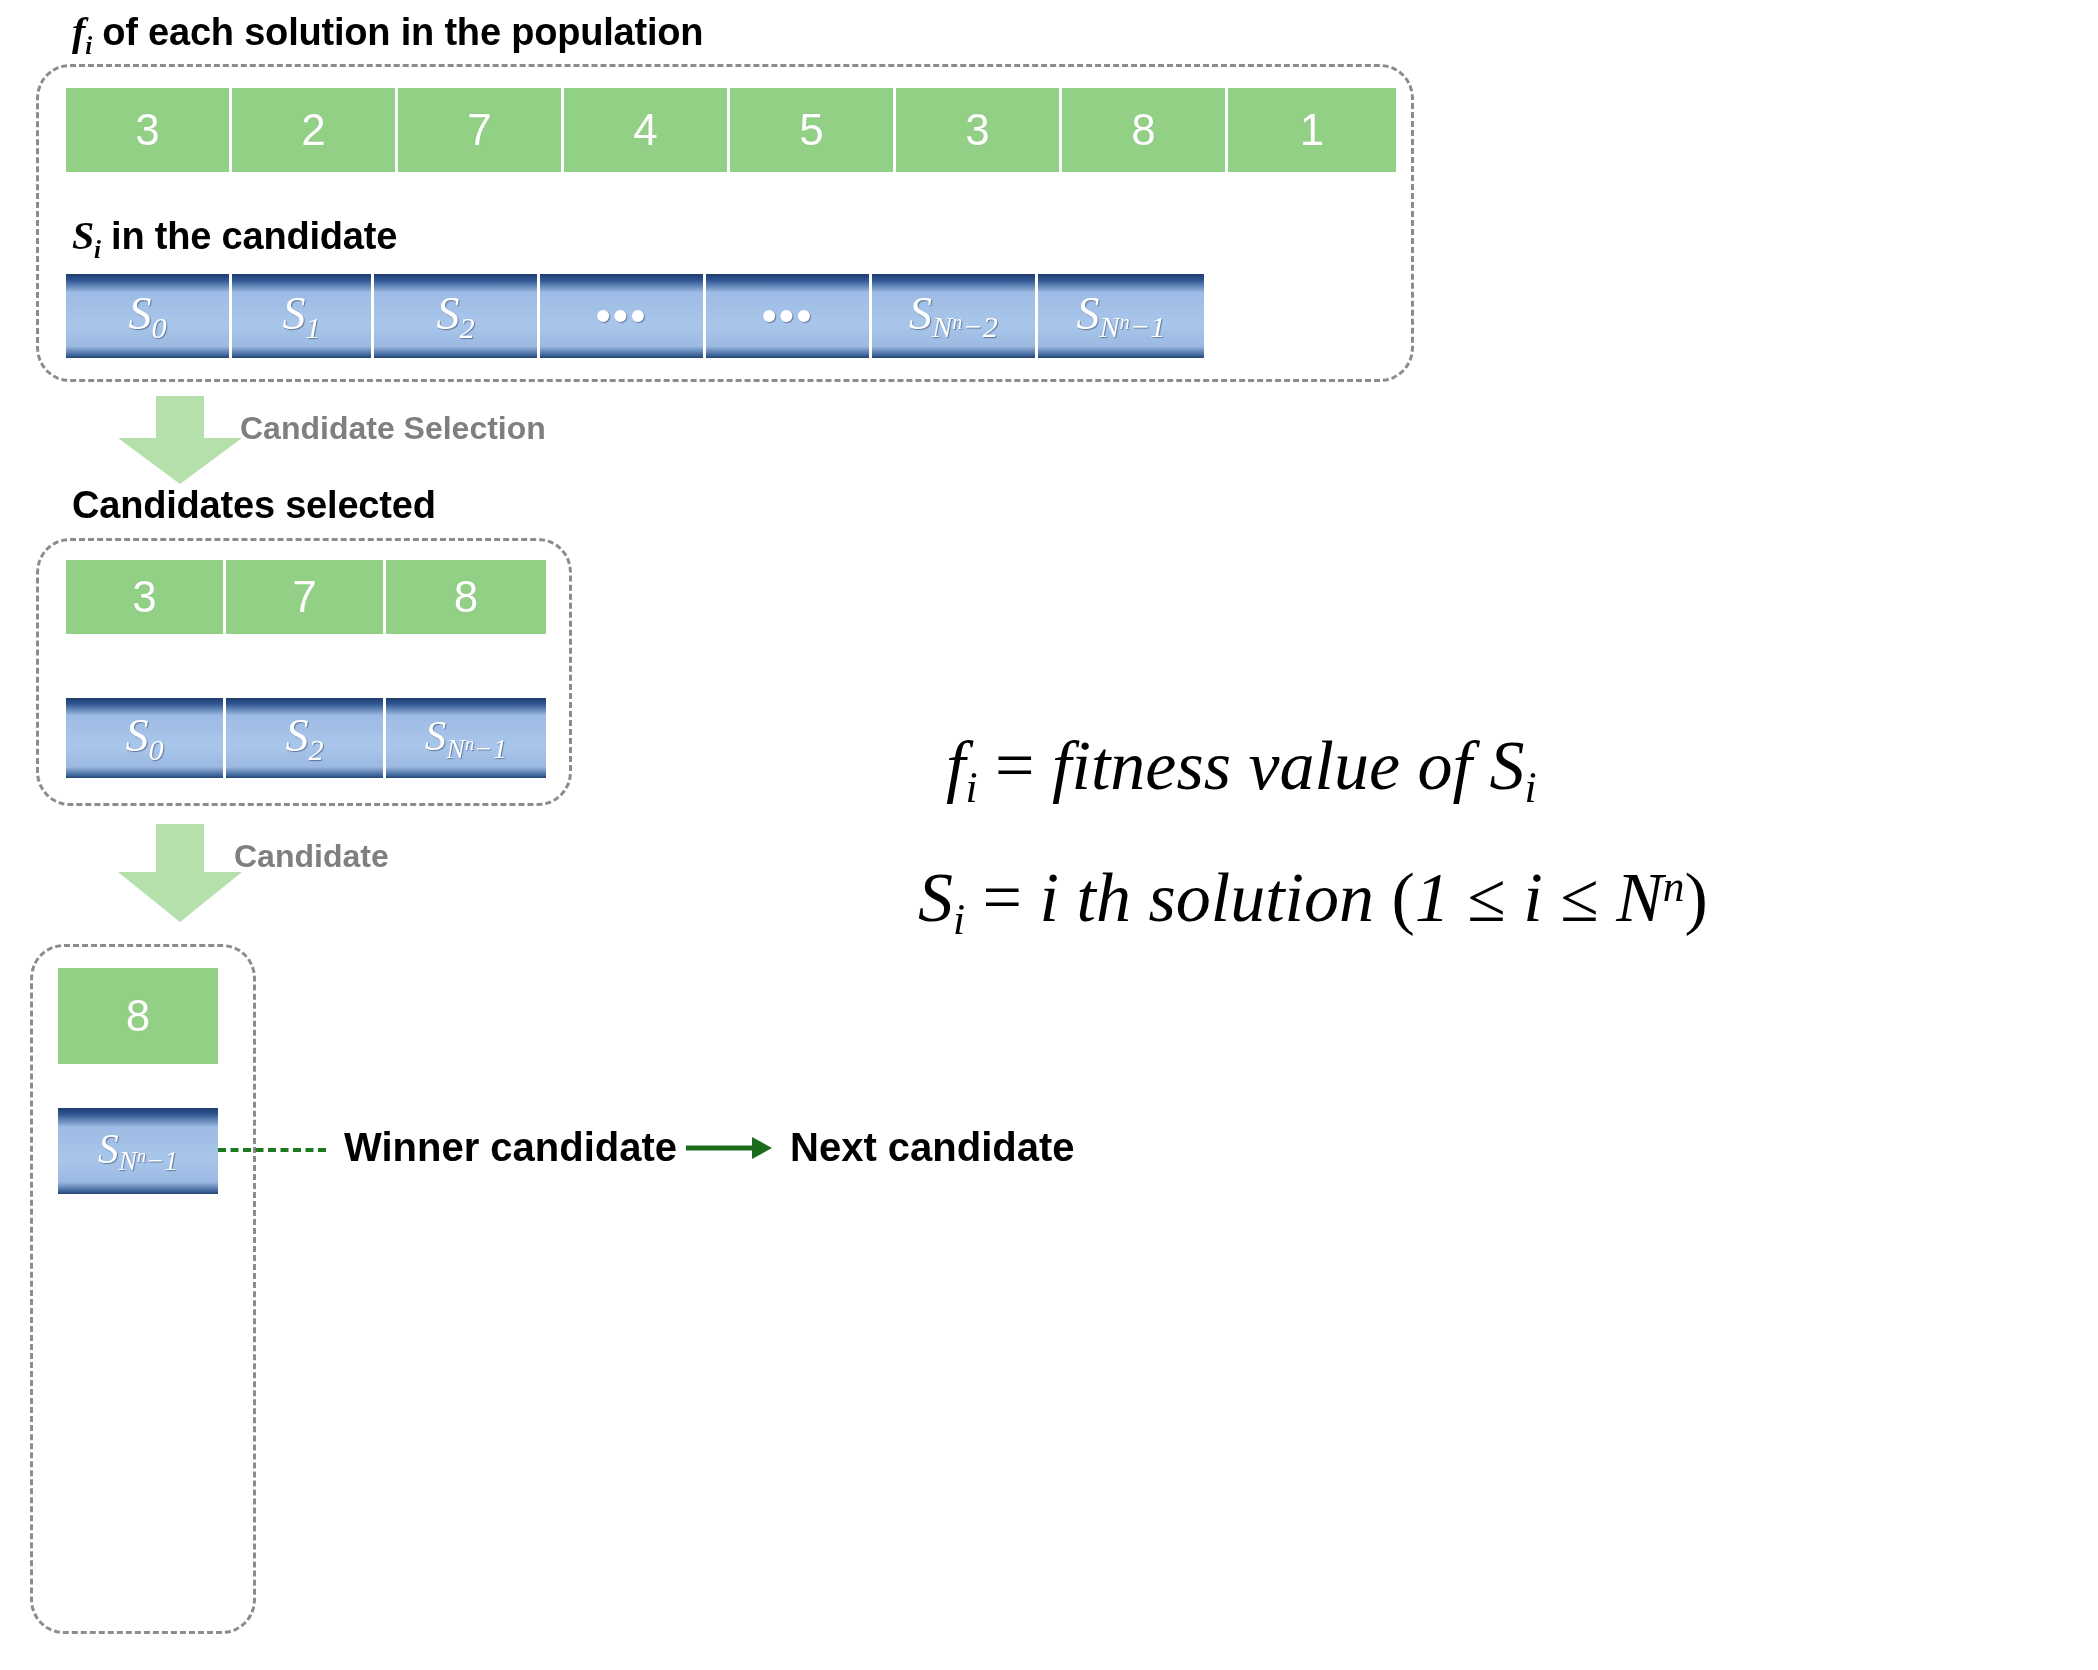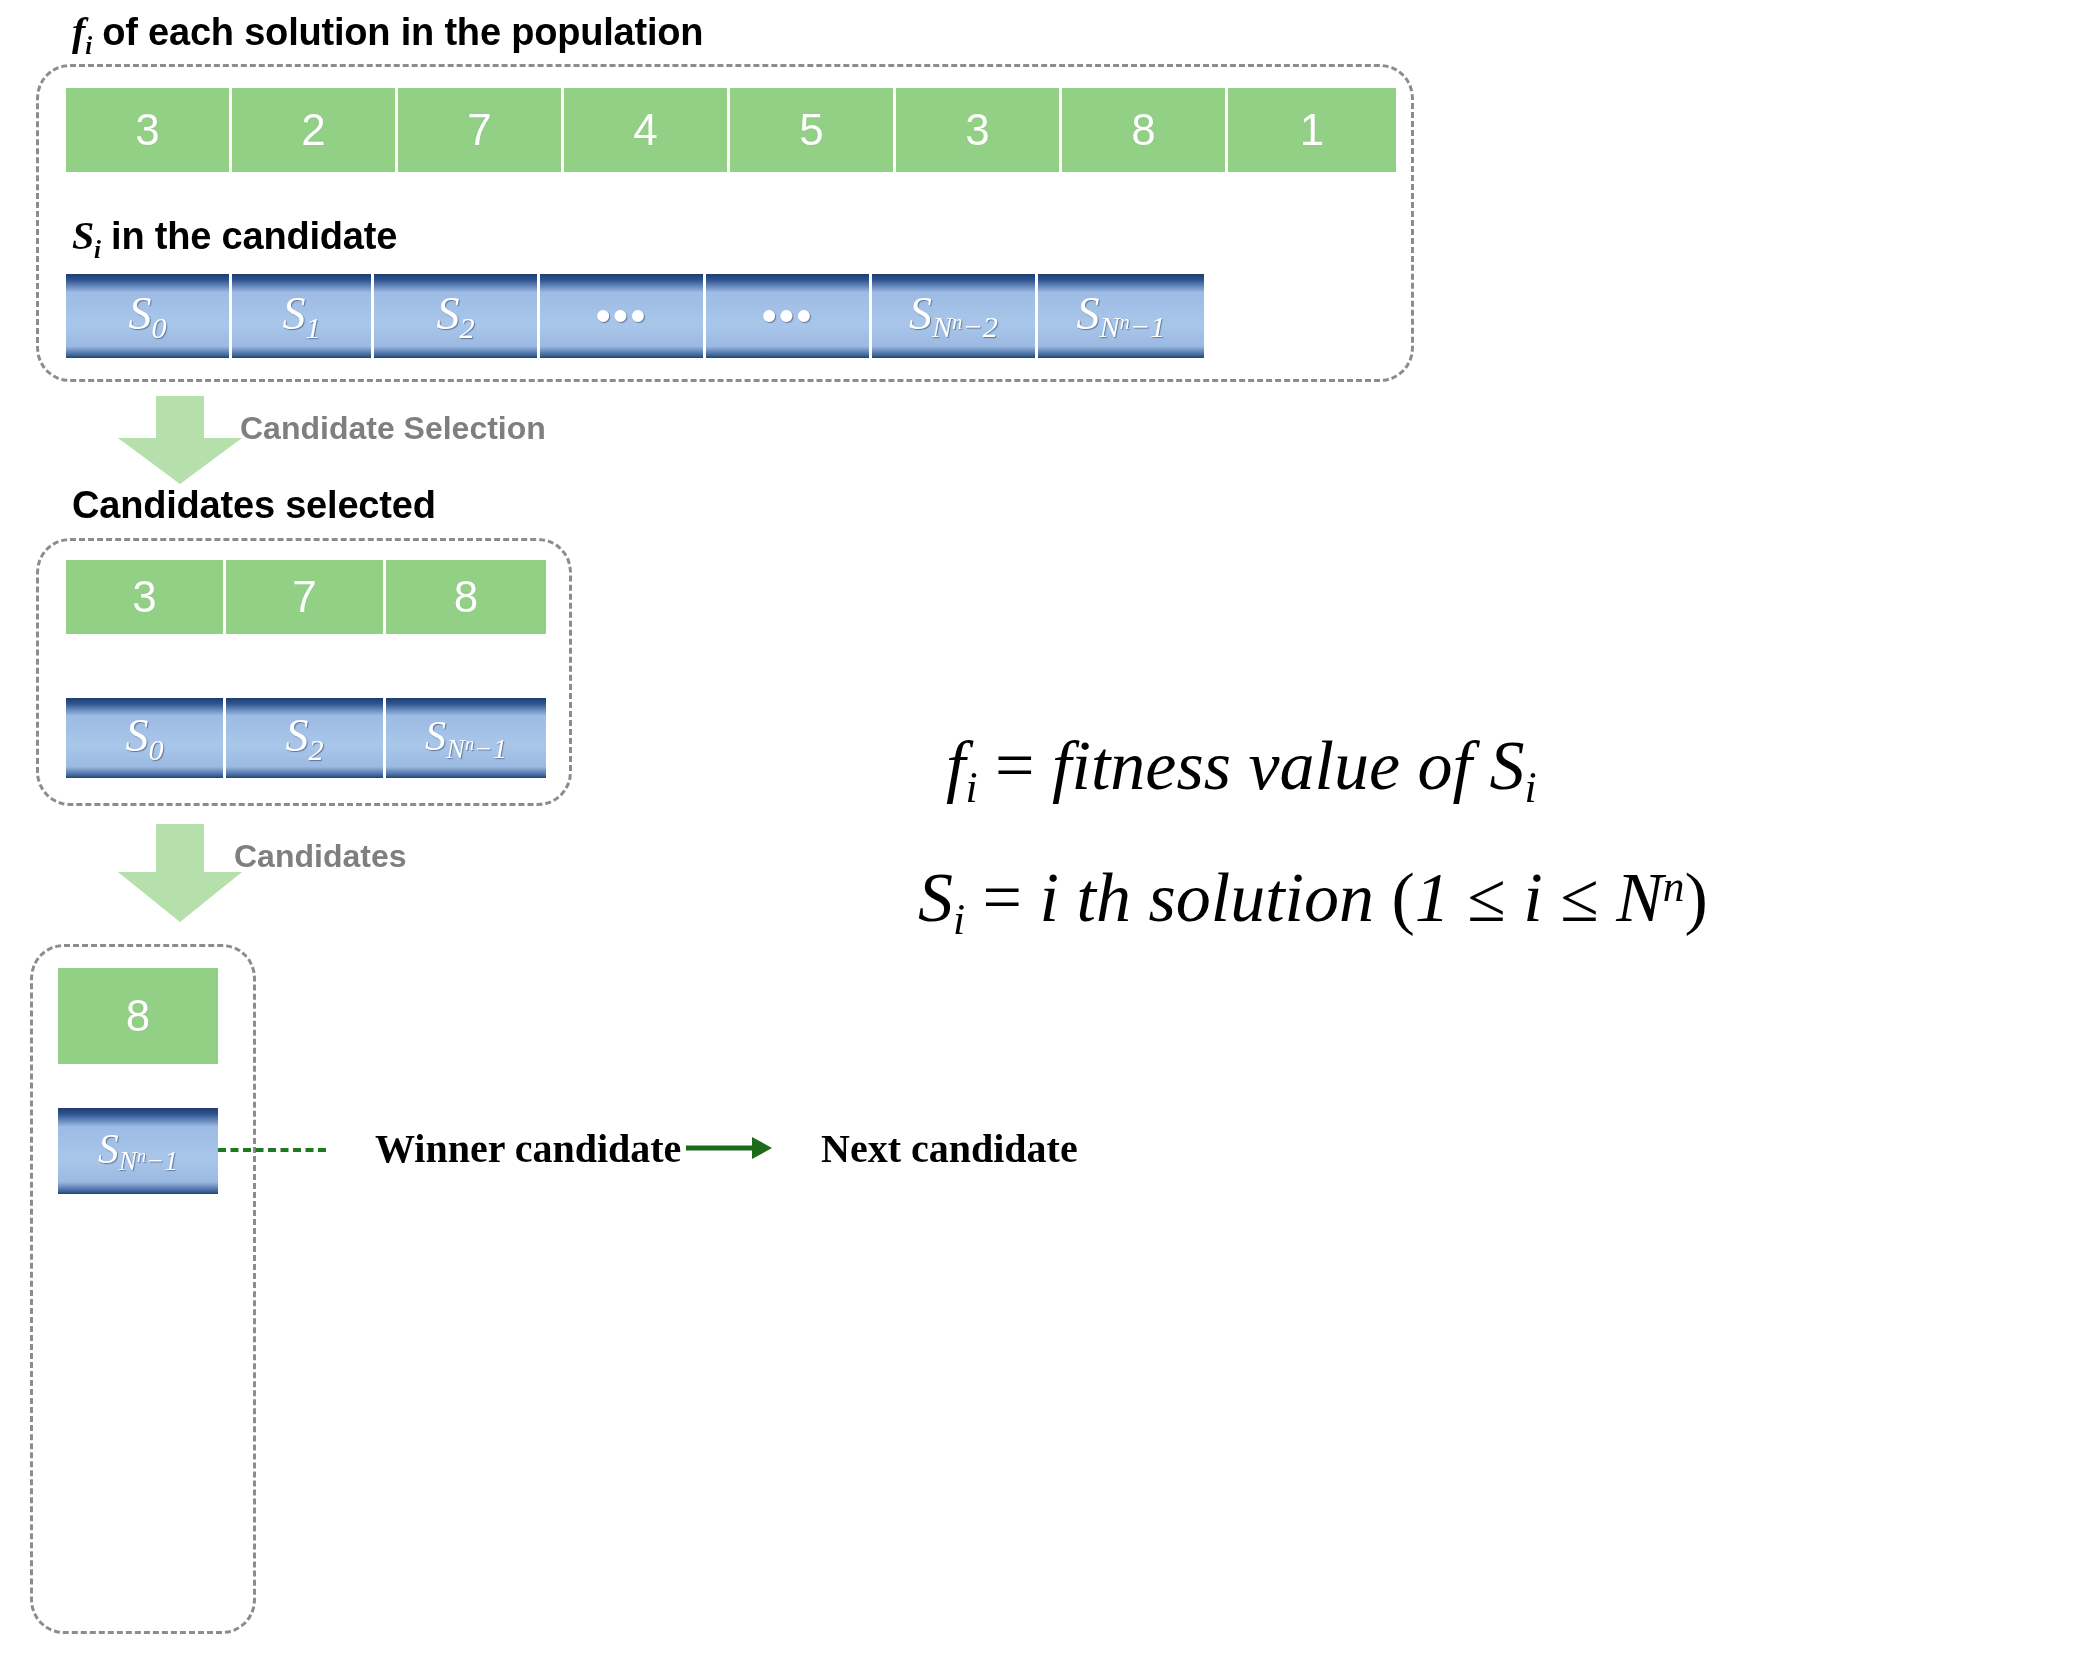--- a/index.html
+++ b/index.html
@@ -124,26 +124,25 @@
     color: #000000;
     white-space: nowrap;
   }
   .formula .sub  { font-size: 0.62em; vertical-align: -0.30em; }
   .formula .sup  { font-size: 0.62em; vertical-align: 0.45em; }
   .formula .op   { font-style: normal; }
 
   
   .legend-text {
     position: absolute;
-    font-family: Liberation Serif, serif;
+    font-family: Liberation Sans, sans-serif;
     font-weight: bold;
     font-size: 40px;
     color: #000000;
     white-space: nowrap;
-    margin-left: 31px;
   }
   .green-dashed-line {
     position: absolute;
     border-top: 4px dashed #1f7a1f;
   }
 </style>
 </head>
 <body>
 
 <div class="heading" style="left:72px; top:8px;">
@@ -238,21 +237,21 @@
   </div>
   <div class="cell cell-blue" style="width:160px;">
     <span style="font-size:0.92em;">S<span class="sub">N<span class="sup">n</span>−1</span></span>
   </div>
 </div>
 
 <svg class="big-arrow" style="left:118px; top:824px;" width="124" height="98" viewBox="0 0 124 98">
   <polygon points="38,0 86,0 86,48 124,48 62,98 0,48 38,48" fill="#b5dfab"></polygon>
 </svg>
 
-<div class="arrow-label" style="left:234px; top:838px;">Candidates</div>
+<div class="arrow-label" style="left:234px; top:838px;">Candidate</div>
 
 <div class="dashed-box" style="left:30px; top:944px; width:226px; height:690px;"></div>
 
 <div class="row" style="left:58px; top:968px; width:160px; height:96px;">
   <div class="cell cell-green" style="width:160px;">
       <span>8</span>
     </div>
 </div>
 
 <div class="row" style="left:58px; top:1108px; width:160px; height:86px;">

